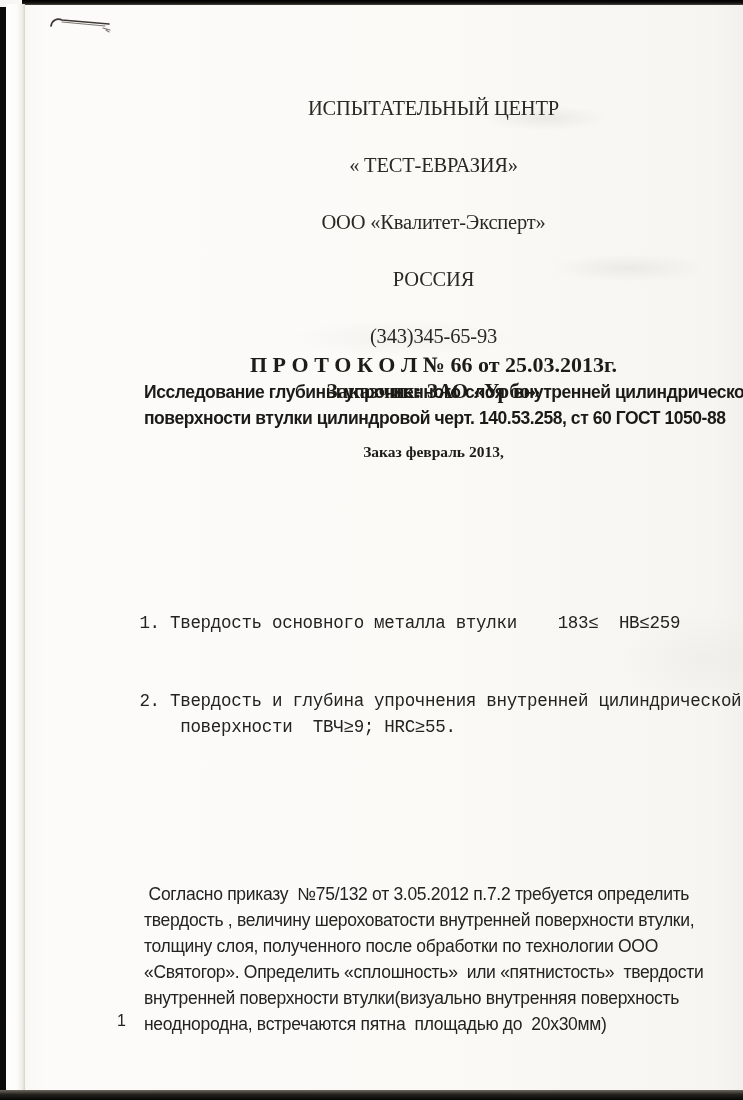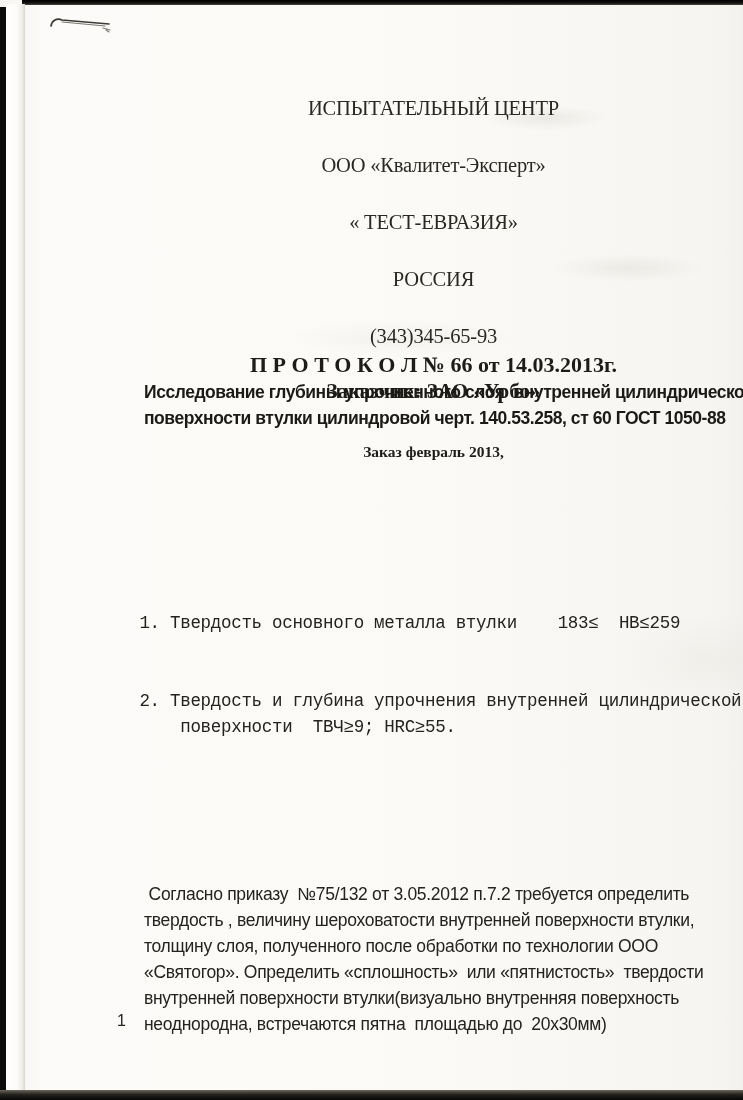--- a/index.html
+++ b/index.html
@@ -68,25 +68,25 @@
   <div class="edge-bottom"></div>
 
   <svg class="staple" width="72" height="22" viewBox="0 0 72 22">
     <path d="M5 12 C6 6, 11 4, 16 6 L63 10" fill="none" stroke="#3d3a36" stroke-width="1.7" stroke-linecap="round"></path>
     <path d="M16 8 L59 12" fill="none" stroke="#6b6761" stroke-width="0.9" stroke-linecap="round"></path>
     <path d="M57 14 l7 2 M60 16 l3 2" fill="none" stroke="#7a766f" stroke-width="1.1" stroke-linecap="round"></path>
   </svg>
 
   <header class="doc-header">
     <div class="h-line">ИСПЫТАТЕЛЬНЫЙ ЦЕНТР</div>
+    <div class="h-line">« ТЕСТ-ЕВРАЗИЯ»</div>
     <div class="h-line">ООО «Квалитет-Эксперт»</div>
-    <div class="h-line">« ТЕСТ-ЕВРАЗИЯ»</div>
     <div class="h-line">РОССИЯ</div>
     <div class="h-line">(343)345-65-93</div>
-    <div class="protocol">П Р О Т О К О Л    № 66 от 14.03.2013г.</div>
+    <div class="protocol">П Р О Т О К О Л    № 66 от 25.03.2013г.</div>
     <div class="customer">Заказчик: ЗАО «Урбо»</div>
     <div class="order">Заказ  февраль 2013,</div>
   </header>
 
   <main class="doc-body">
     <p class="title">Исследование глубины упрочненного слоя  внутренней цилиндрической
 поверхности втулки цилиндровой черт. 140.53.258, ст 60 ГОСТ 1050-88</p>
 
 
     <ol>

